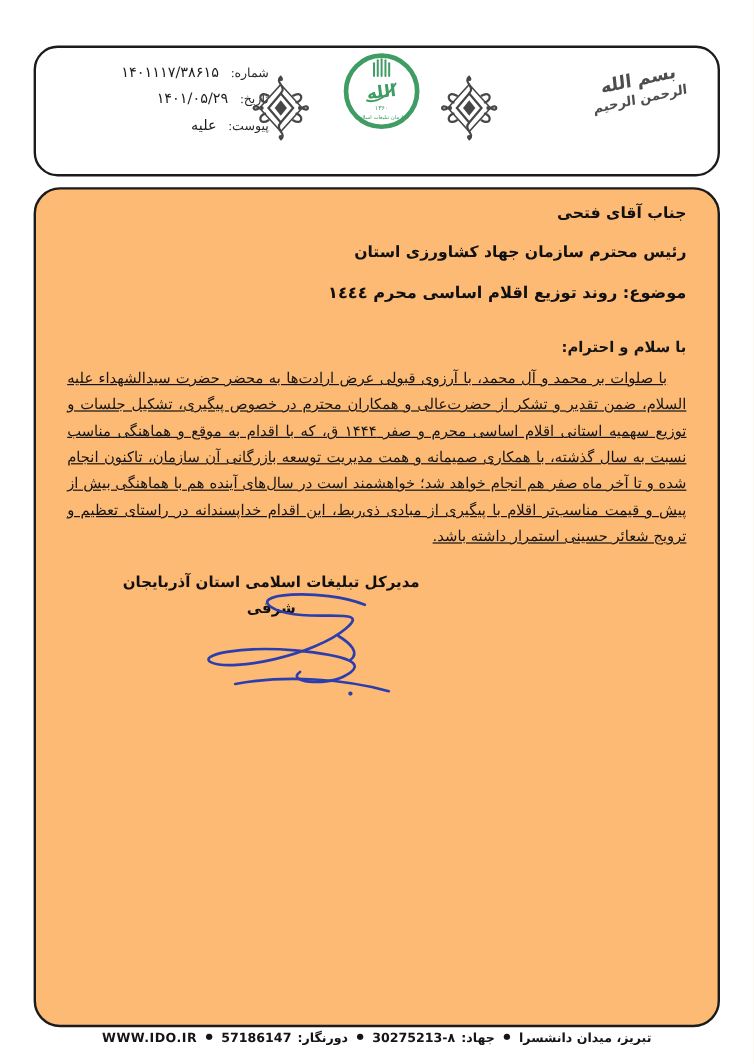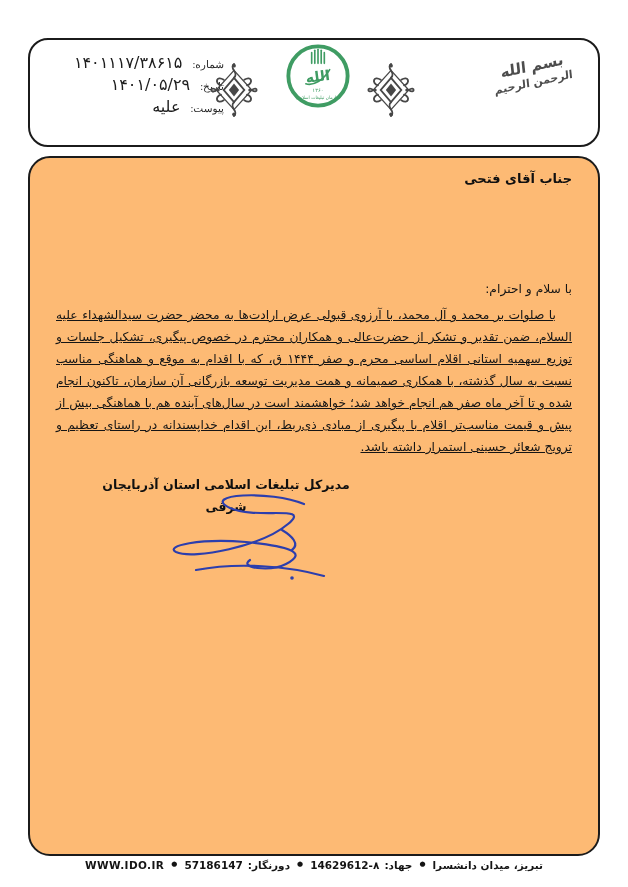--- a/index.html
+++ b/index.html
@@ -11,21 +11,21 @@
   }
 
   
   .letterhead {
     position:absolute; left:28px; top:38px; width:572px; height:109px;
     border:2px solid #1b1b1b; border-radius:20px; background:#fff;
   }
   .fields { position:absolute; left:34px; top:13px; width:160px; }
   .field-row { display:flex; direction:rtl; justify-content:flex-start; align-items:baseline; gap:10px; height:22px; }
   .f-label { font-size:10.5px; color:#2a2a2a;font-family:Liberation Serif, serif; }
-  .f-value { font-size:16px; color:#1c1c1c; letter-spacing:.3px; }
+  .f-value { font-size:12px; color:#1c1c1c; letter-spacing:.3px; }
 
   .ornament { position:absolute; top:16px; width:56px; height:68px; }
   .ornament.o-left  { left:176px; }
   .ornament.o-right { left:333px; }
 
   .logo-wrap { position:absolute; left:254px; top:2px; width:68px; height:68px; }
 
   .bismillah {
     position:absolute; left:448px; top:16px; width:112px; height:60px;
     transform:rotate(-12deg) skewX(-6deg); text-align:center; color:#4d4d4d;
@@ -40,21 +40,21 @@
 
   
   .letter-box {
     position:absolute; left:28px; top:156px; width:572px; height:700px;
     border:2px solid #1b1b1b; border-radius:22px; background:#fdba74;
   }
   .rx { position:absolute; right:26px; font-weight:bold; font-size:13px; color:#101010; }
   .recipient-name  { top:13px; }
   .recipient-title { top:45px; }
   .subject-line    { top:78px; font-size:13.5px; }
-  .salutation { position:absolute; right:26px; top:124px; font-size:12.3px; color:#151515; }
+  .salutation { position:absolute; right:26px; top:124px; font-size:12.3px; color:#151515;font-weight:bold; }
   .body-par {
     position:absolute; right:26px; left:26px; top:146px;
     font-size:12.3px; line-height:22px; text-align:justify; text-align-last:right;
     text-indent:16px; color:#151515;text-decoration:underline;
   }
 
   .signer { position:absolute; left:67px; top:316px; width:258px; text-align:center; }
   .signer .s-name  { font-weight:bold; font-size:12.5px; line-height:22px; color:#101010; }
   .signer .s-title { font-weight:bold; font-size:12.5px; line-height:22px; color:#101010; }
   .sig-svg { position:absolute; left:112px; top:332px; width:190px; height:92px; pointer-events:none; }
@@ -153,20 +153,22 @@
     <div class="bismillah">
       <div class="b1">بسم الله</div>
       <div class="b2">الرحمن الرحیم</div>
     </div>
 
   </div>
 
   <div class="letter-box">
 
     <div class="rx recipient-name">جناب آقای فتحی</div>
+    <div class="rx recipient-title">رئیس محترم سازمان جهاد کشاورزی استان</div>
+    <div class="rx subject-line">موضوع: روند توزیع اقلام اساسی محرم ١٤٤٤</div>
 
     <div class="salutation">با سلام و احترام:</div>
     <div class="body-par">با صلوات بر محمد و آل محمد، با آرزوی قبولی عرض ارادت‌ها به محضر حضرت سیدالشهداء علیه السلام، ضمن تقدیر و تشکر از حضرت‌عالی و همکاران محترم در خصوص پیگیری، تشکیل جلسات و توزیع سهمیه استانی اقلام اساسی محرم و صفر ۱۴۴۴ ق، که با اقدام به موقع و هماهنگی مناسب نسبت به سال گذشته، با همکاری صمیمانه و همت مدیریت توسعه بازرگانی آن سازمان، تاکنون انجام شده و تا آخر ماه صفر هم انجام خواهد شد؛ خواهشمند است در سال‌های آینده هم با هماهنگی بیش از پیش و قیمت مناسب‌تر اقلام با پیگیری از مبادی ذی‌ربط، این اقدام خداپسندانه در راستای تعظیم و ترویج شعائر حسینی استمرار داشته باشد.</div>
 
     <div class="signer">
       <div class="s-title">مدیرکل تبلیغات اسلامی استان آذربایجان شرقی</div>
     </div>
 
     <svg class="sig-svg" viewBox="0 0 190 92">
       <g stroke="#2c3ead" stroke-width="2.2" fill="none" stroke-linecap="round">
@@ -176,21 +178,21 @@
       </g>
       <circle cx="150" cy="88" r="1.8" fill="#2c3ead"></circle>
     </svg>
   </div>
 
   <div class="footer">
     <span class="seg">تبریز، میدان دانشسرا</span>
     <span class="dot">●</span>
     <span class="seg">
       <span>جهاد:</span>
-      <span dir="ltr">14629612-۸</span>
+      <span dir="ltr">30275213-۸</span>
     </span>
     <span class="dot">●</span>
     <span class="seg">
       <span>دورنگار:</span>
       <span dir="ltr">57186147</span>
     </span>
     <span class="dot">●</span>
     <span class="seg latin">WWW.IDO.IR</span>
   </div>
 

